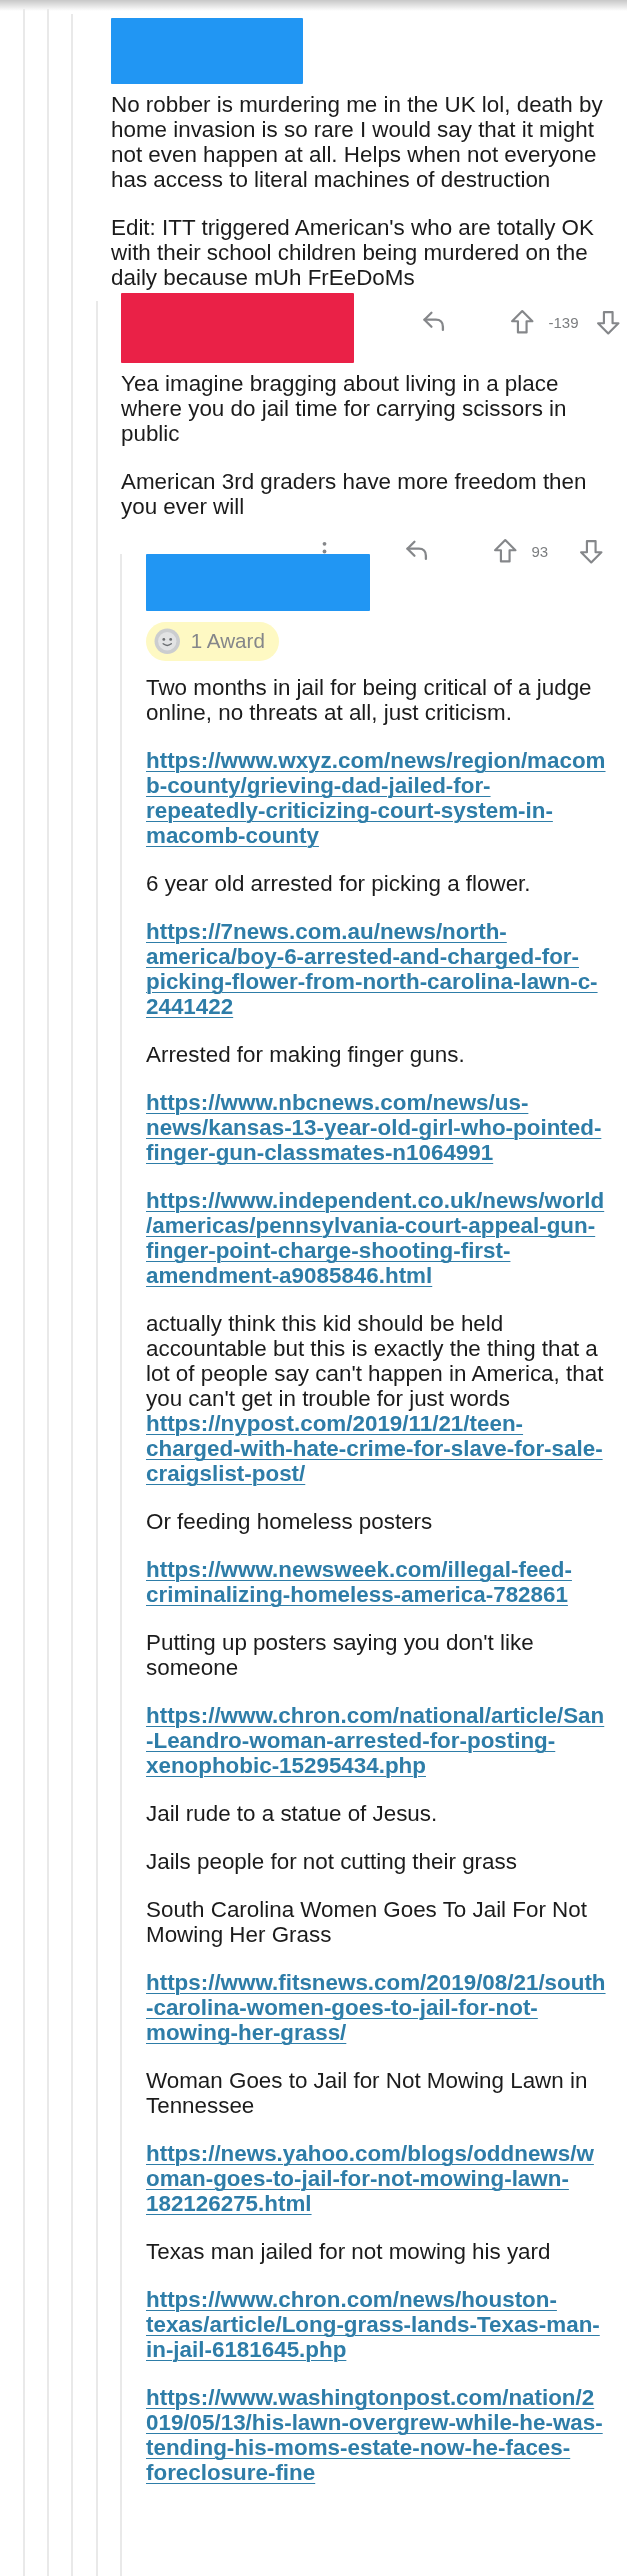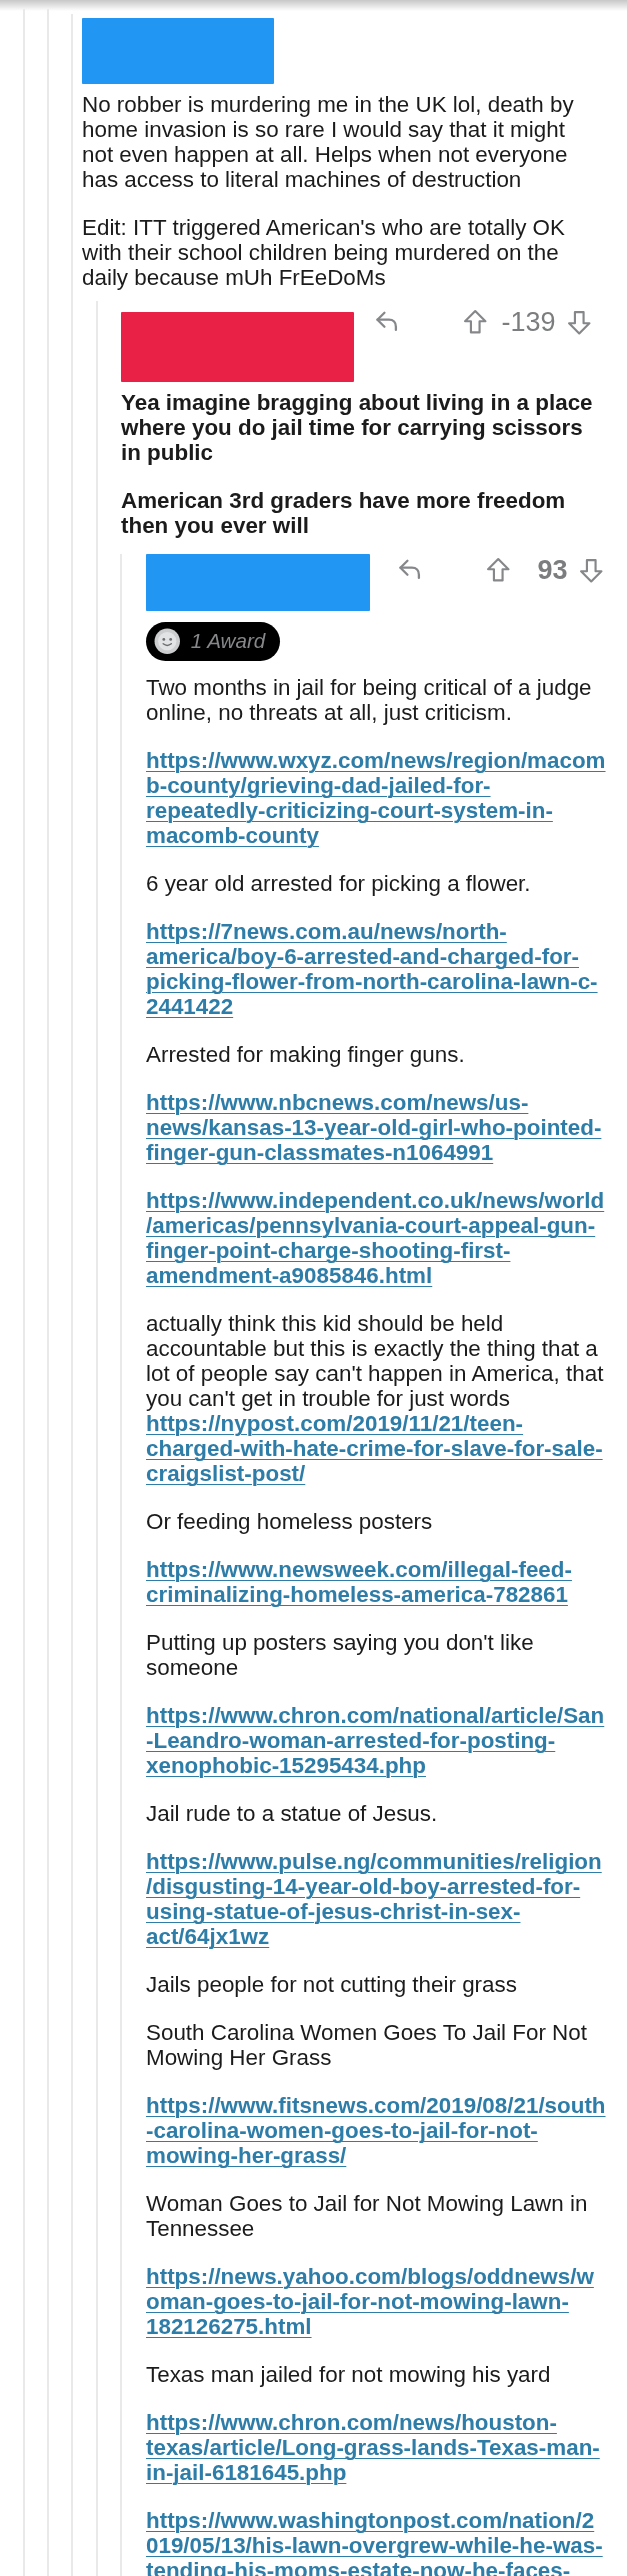--- a/index.html
+++ b/index.html
@@ -24,33 +24,33 @@
     pointer-events:none;
   }
   .depth-line{position:absolute;width:1.8px;bottom:0;background:var(--line);}
   .line-1{left:23px;top:9px;}
   .line-2{left:47px;top:9px;}
   .line-3{left:71px;top:14.3px;}
   .line-4{left:96px;top:301px;}
   .line-5{left:120px;top:554px;}
 
   .comment{position:absolute;}
-  .comment-1{left:82px;top:18px;width:512px;}
-  .comment-2{left:121px;top:312px;width:485px;font-weight:bold;}
+  .comment-1{left:111px;top:18px;width:512px;}
+  .comment-2{left:121px;top:293px;width:485px;}
   .comment-3{left:146px;top:554px;width:460px;}
 
   .redaction{border-radius:0.9px;margin-bottom:8px;}
   .comment-1 .redaction{width:192px;height:66px;}
   .comment-2 .redaction{width:233px;height:70px;}
   .comment-3 .redaction{width:224px;height:57px;}
 
   .award-pill{
     display:inline-flex;align-items:center;gap:8px;
-    background:#000000;border-radius:20px;
-    padding:4.5px 14.3px 4.5px 6.3px;margin:2.7px 0 14.3px 0;font-style:italic;
+    background:#fef9c3;border-radius:20px;
+    padding:4.5px 14.3px 4.5px 6.3px;margin:2.7px 0 14.3px 0;
   }
   .award-pill svg{display:block;}
   .award-label{font-size:20.6px;color:#85878A;}
 
   .paragraphs p{
     font-size:22.4px;line-height:25px;color:var(--text);
     margin:0 0 23px 0;
     overflow-wrap:anywhere;
   }
   .paragraphs p:last-child{margin-bottom:0;}
@@ -68,22 +68,22 @@
     margin-top:14.3px;height:36px;
   }
   .actions button{
     background:none;border:none;padding:0;cursor:pointer;
     display:flex;align-items:center;justify-content:center;
   }
   .kebab{margin-right:65px;}
   .reply{margin-right:57px;}
   .upvote{margin-right:10.8px;}
   .score{
-    font-size:27px;color:var(--count-grey);
-    min-width:43px;text-align:right;margin-right:8px;
+    font-size:15px;color:var(--count-grey);
+    min-width:43px;text-align:left;margin-right:1px;
   }
   .downvote svg{transform:rotate(180deg);}
   .vote-path{fill:none;stroke:var(--icon-grey);stroke-width:1.7;stroke-linejoin:round;}
   .reply-path{fill:none;stroke:var(--icon-grey);stroke-width:1.8;stroke-linejoin:round;stroke-linecap:round;}
   .kebab-dot{fill:var(--icon-grey);}
 </style>
 </head>
 <body>
 
 <div class="top-shadow"></div>
@@ -184,21 +184,20 @@
         <p><a class="link" href="#">https://7news.com.au/news/north-america/boy-6-arrested-and-charged-for-picking-flower-from-north-carolina-lawn-c-2441422</a></p>
         <p><span>Arrested for making finger guns.</span></p>
         <p><a class="link" href="#">https://www.nbcnews.com/news/us-news/kansas-13-year-old-girl-who-pointed-finger-gun-classmates-n1064991</a></p>
         <p><a class="link" href="#">https://www.independent.co.uk/news/world/americas/pennsylvania-court-appeal-gun-finger-point-charge-shooting-first-amendment-a9085846.html</a></p>
         <p><span>actually think this kid should be held accountable but this is exactly the thing that a lot of people say can't happen in America, that you can't get in trouble for just words </span><a class="link" href="#">https://nypost.com/2019/11/21/teen-charged-with-hate-crime-for-slave-for-sale-craigslist-post/</a></p>
         <p><span>Or feeding homeless posters</span></p>
         <p><a class="link" href="#">https://www.newsweek.com/illegal-feed-criminalizing-homeless-america-782861</a></p>
         <p><span>Putting up posters saying you don't like someone</span></p>
         <p><a class="link" href="#">https://www.chron.com/national/article/San-Leandro-woman-arrested-for-posting-xenophobic-15295434.php</a></p>
         <p><span>Jail rude to a statue of Jesus.</span></p>
-        <p><a class="link" href="#">https://www.pulse.ng/communities/religion/disgusting-14-year-old-boy-arrested-for-using-statue-of-jesus-christ-in-sex-act/64jx1wz</a></p>
         <p><span>Jails people for not cutting their grass</span></p>
         <p><span>South Carolina Women Goes To Jail For Not Mowing Her Grass</span></p>
         <p><a class="link" href="#">https://www.fitsnews.com/2019/08/21/south-carolina-women-goes-to-jail-for-not-mowing-her-grass/</a></p>
         <p><span>Woman Goes to Jail for Not Mowing Lawn in Tennessee</span></p>
         <p><a class="link" href="#">https://news.yahoo.com/blogs/oddnews/woman-goes-to-jail-for-not-mowing-lawn-182126275.html</a></p>
         <p><span>Texas man jailed for not mowing his yard</span></p>
         <p><a class="link" href="#">https://www.chron.com/news/houston-texas/article/Long-grass-lands-Texas-man-in-jail-6181645.php</a></p>
         <p><a class="link" href="#">https://www.washingtonpost.com/nation/2019/05/13/his-lawn-overgrew-while-he-was-tending-his-moms-estate-now-he-faces-foreclosure-fine</a></p>
       </div>
     

